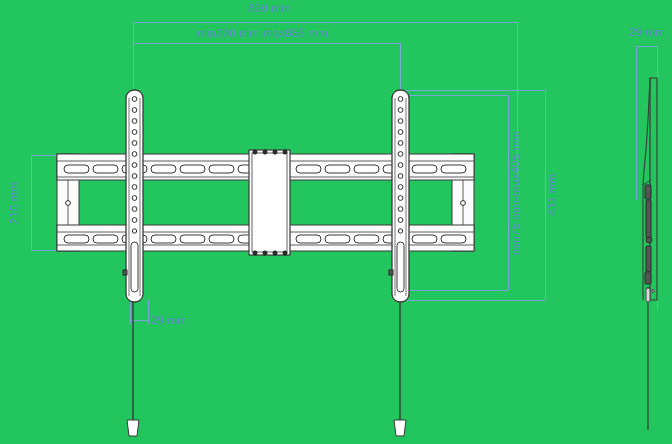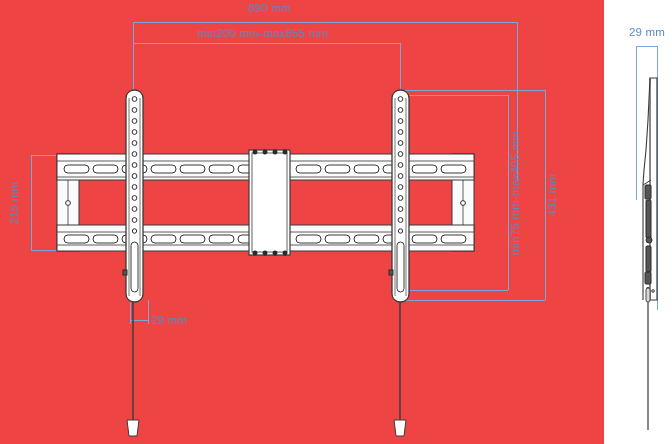--- a/index.html
+++ b/index.html
@@ -5,22 +5,22 @@
   html,body{margin:0;padding:0;background:#ffffff;}
   body{
     width:672px;height:444px;
     font-family:"Liberation Sans", sans-serif;
     overflow:hidden;
     position:relative;
   }
   #stage{
     position:absolute;
     left:0;top:0;
-    width:604px;height:444px;
-    background:#ef4444;
+    width:672px;height:444px;
+    background:#22c55e;
   }
   svg#drawing{
     position:absolute;left:0;top:0;
     width:672px;height:444px;
     display:block;
   }
   .dimtext{
     font-family:"Liberation Sans", sans-serif;
     font-size:11.5px;
     fill:#5a8ac8;

